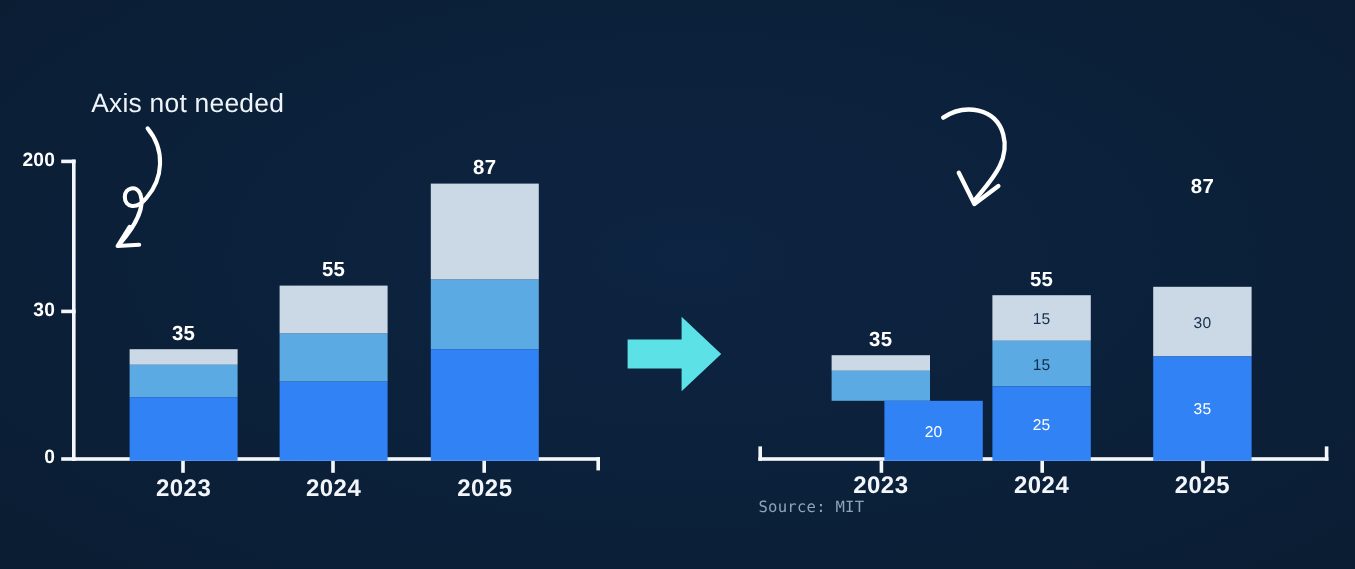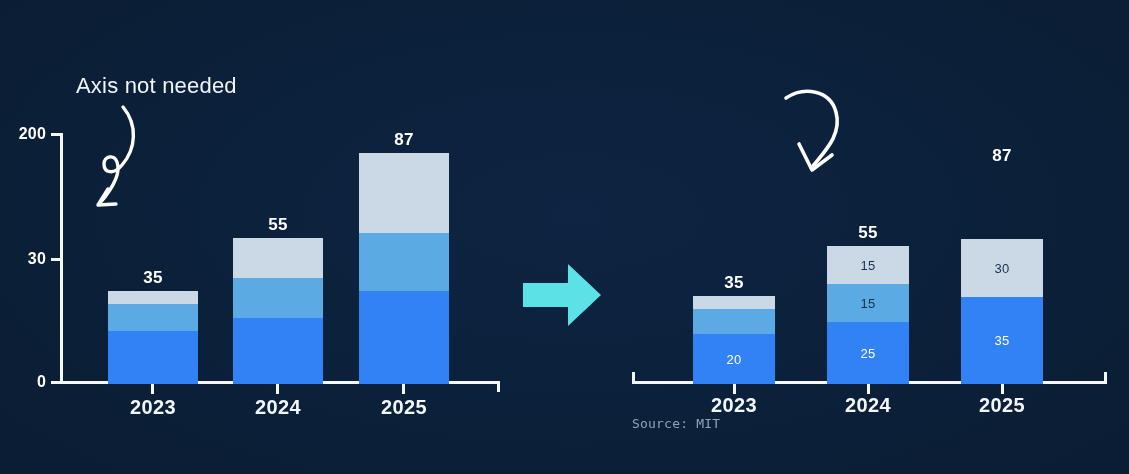--- a/index.html
+++ b/index.html
@@ -169,21 +169,21 @@
     <div class="axis-line" style="left:22px; top:381px; width:475px; height:3px;"></div>
     <div class="axis-line" style="left:22px; top:372px; width:3px; height:12px;"></div>
     <div class="axis-line" style="left:494px; top:372px; width:3px; height:12px;"></div>
     <div class="axis-line" style="left:123px; top:384px; width:3px; height:10px;"></div>
     <div class="axis-line" style="left:257px; top:384px; width:3px; height:10px;"></div>
     <div class="axis-line" style="left:391px; top:384px; width:3px; height:10px;"></div>
 
     <div class="bar" style="left:83px; width:82px; height:88px; bottom:90px;">
       <div class="seg s-light" style="height:13px;"></div>
       <div class="seg s-mid" style="height:25px;"></div>
-      <div class="seg s-deep" style="height:50px;">20</div>
+      <div class="seg s-deep" style="height:50px;margin-left:44px;">20</div>
     </div>
     <div class="total-label" style="left:83px; top:273px; width:82px;">35</div>
 
     <div class="bar" style="left:217px; width:82px; height:138px; bottom:90px;">
       <div class="seg s-light" style="height:38px;">15</div>
       <div class="seg s-mid" style="height:38px;">15</div>
       <div class="seg s-deep" style="height:62px;">25</div>
     </div>
     <div class="total-label" style="left:217px; top:223px; width:82px;">55</div>
 

